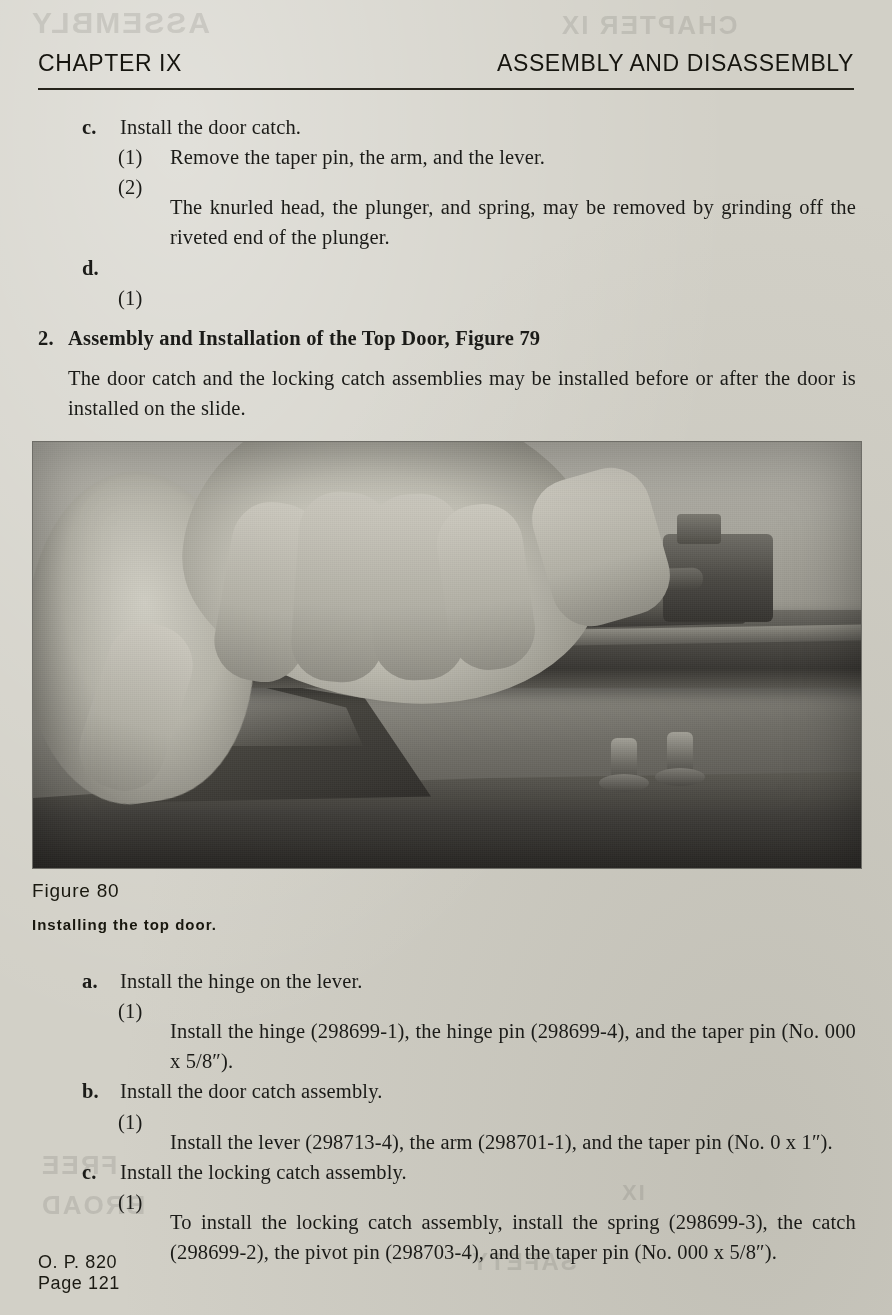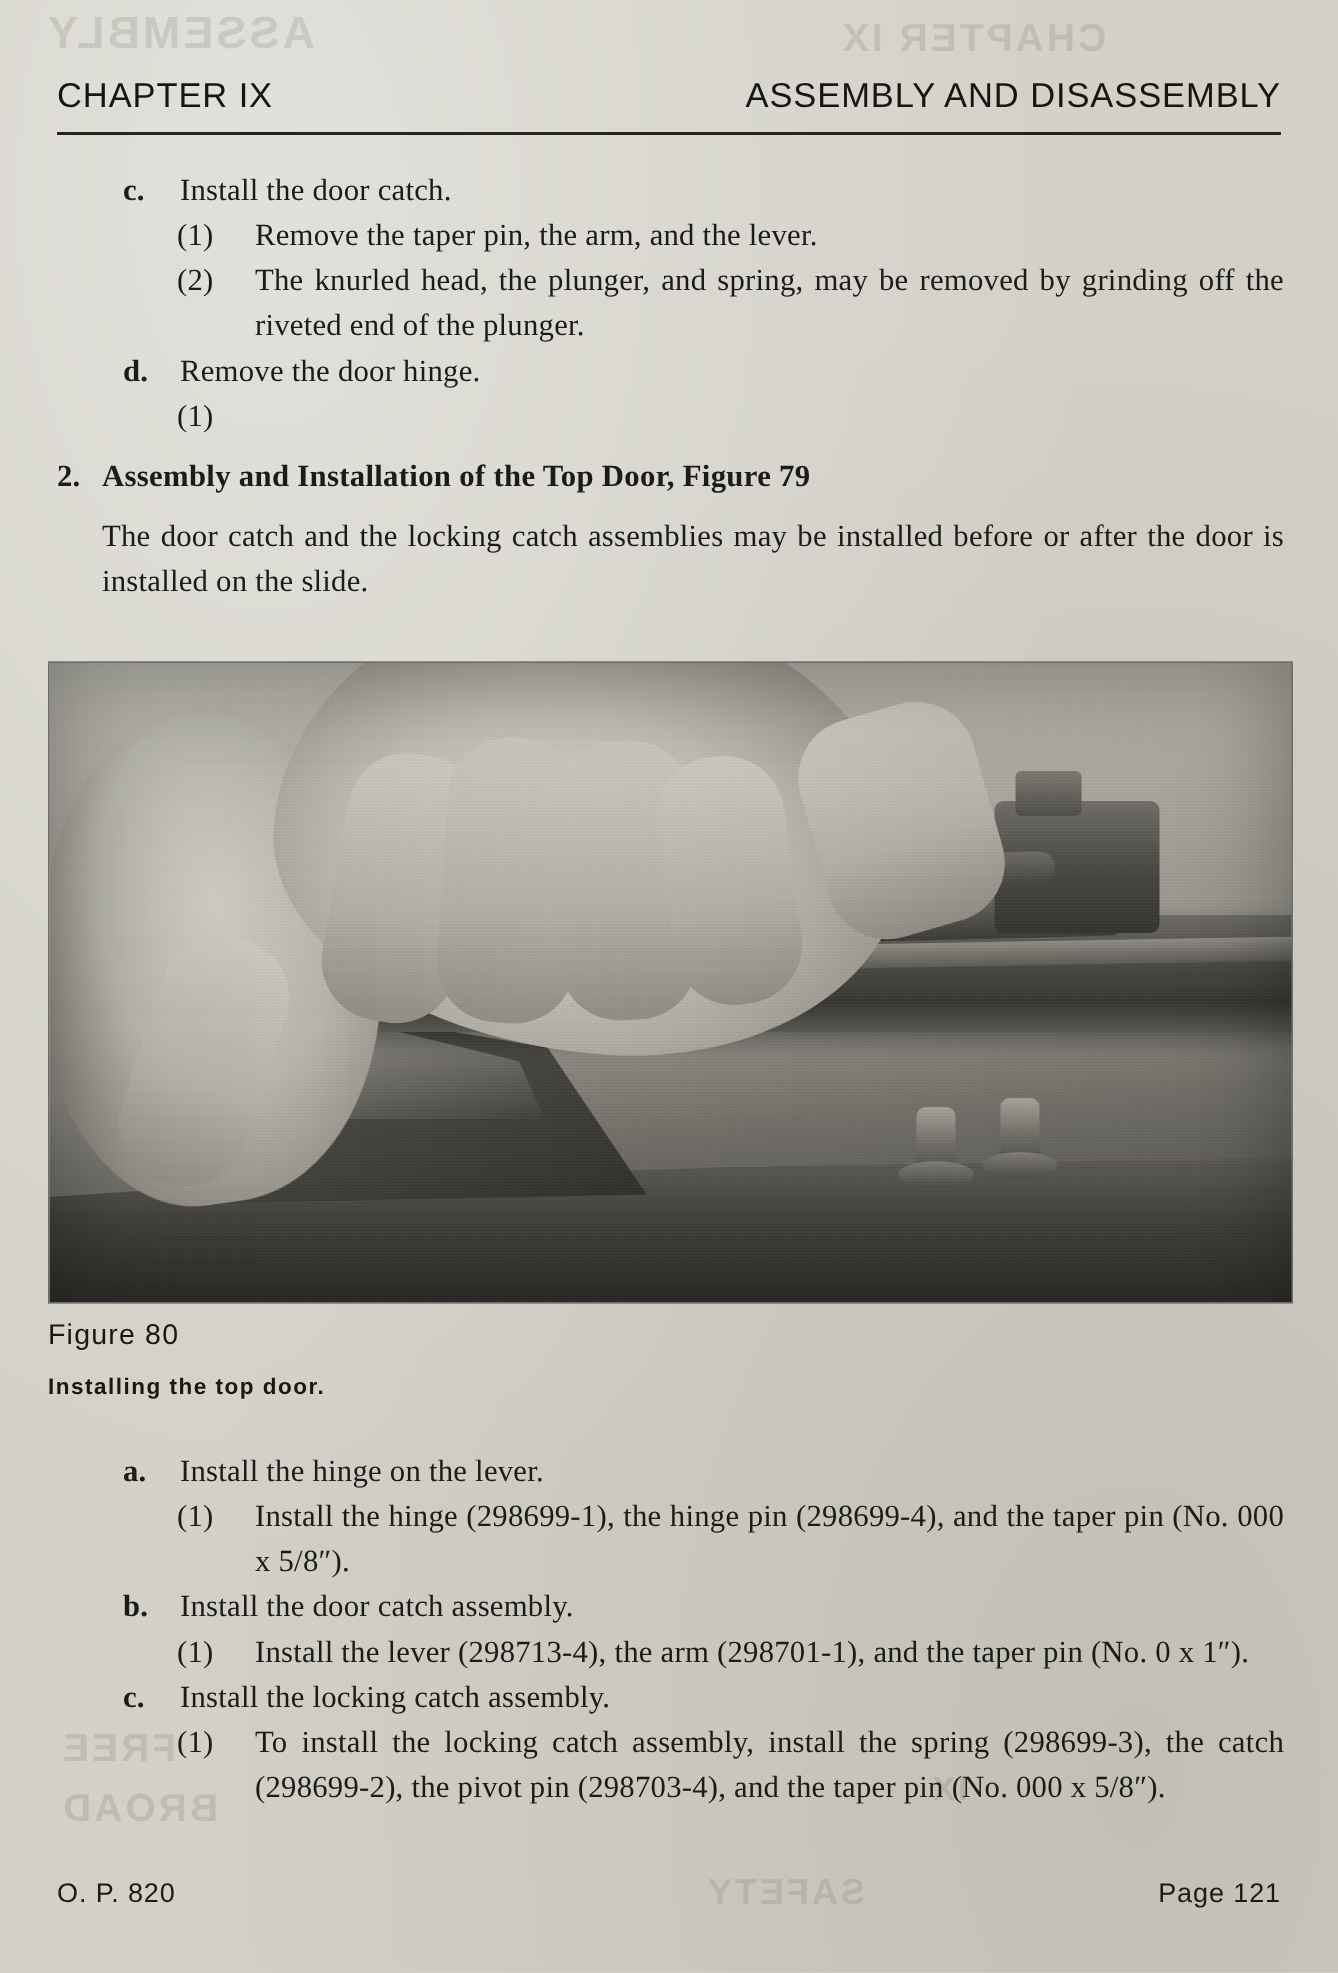--- a/index.html
+++ b/index.html
@@ -84,20 +84,21 @@
     font-weight: bold;
     font-family: "Liberation Serif", serif;
   }
   .lbl-a { width: 38px; margin-left: 44px; }
   .lbl-sub { width: 52px; margin-left: 80px; font-weight: normal; }
   .lbl-num { width: 30px; margin-left: 0px; font-weight: bold; }
   .txt { flex: 1 1 auto; }
   .txt.just {
     text-align: justify;
     text-justify: inter-word;
+    margin-top: 20px;
   }
 
   .section-head {
     display: flex;
     align-items: flex-start;
     margin-top: 10px;
   }
   .section-head .lbl-num { font-weight: bold; }
   .section-head .txt { font-weight: bold; letter-spacing: 0.2px; }
   .section-body {
@@ -294,20 +295,21 @@
     position: absolute;
     left: 38px;
     top: 1252px;
     width: 816px;
     display: flex;
     justify-content: space-between;
     font-family: "Liberation Sans", sans-serif;
     font-size: 18px;
     letter-spacing: 0.6px;
     color: #1b1a13;
+    flex-direction: column;
   }
 </style>
 </head>
 <body>
 
 <div class="page">
 
   <div class="ghost g1">ASSEMBLY</div>
   <div class="ghost g2">CHAPTER IX</div>
   <div class="ghost g3">FREE</div>
@@ -333,21 +335,20 @@
       <span class="txt">Remove the taper pin, the arm, and the lever.</span>
     </div>
 
     <div class="item">
       <span class="lbl lbl-sub">(2)</span>
       <span class="txt just">The knurled head, the plunger, and spring, may be removed by grinding off the riveted end of the plunger.</span>
     </div>
 
     <div class="item">
       <span class="lbl lbl-a">d.</span>
-      <span class="txt">Remove the door hinge.</span>
     </div>
 
     <div class="item">
       <span class="lbl lbl-sub">(1)</span>
     </div>
 
     <div class="section-head">
       <span class="lbl lbl-num">2.</span>
       <span class="txt">Assembly and Installation of the Top Door, Figure 79</span>
     </div>

